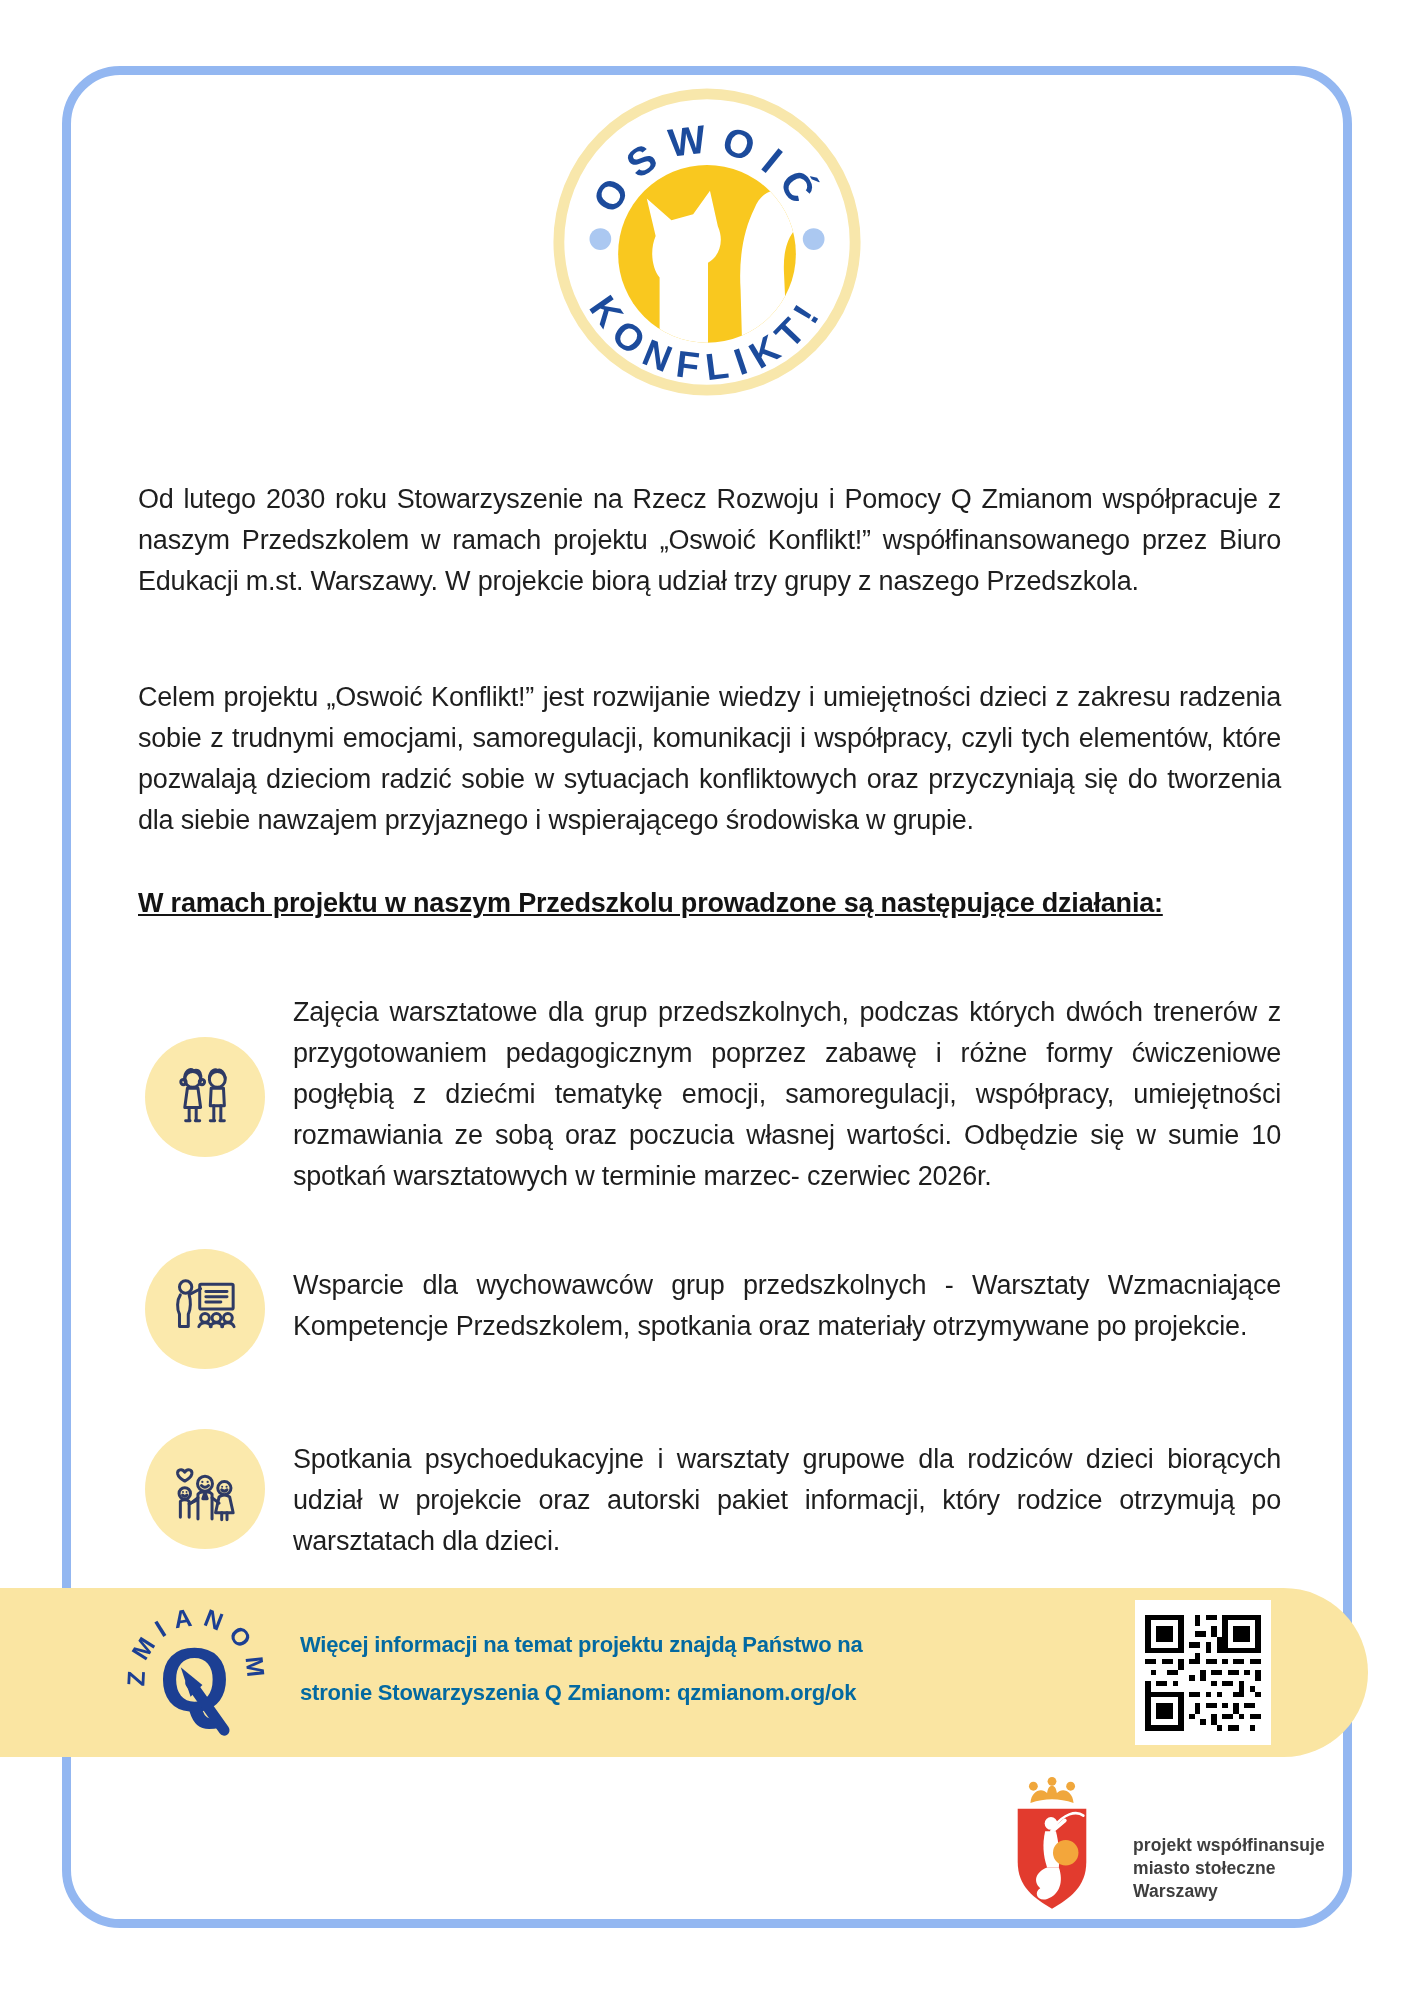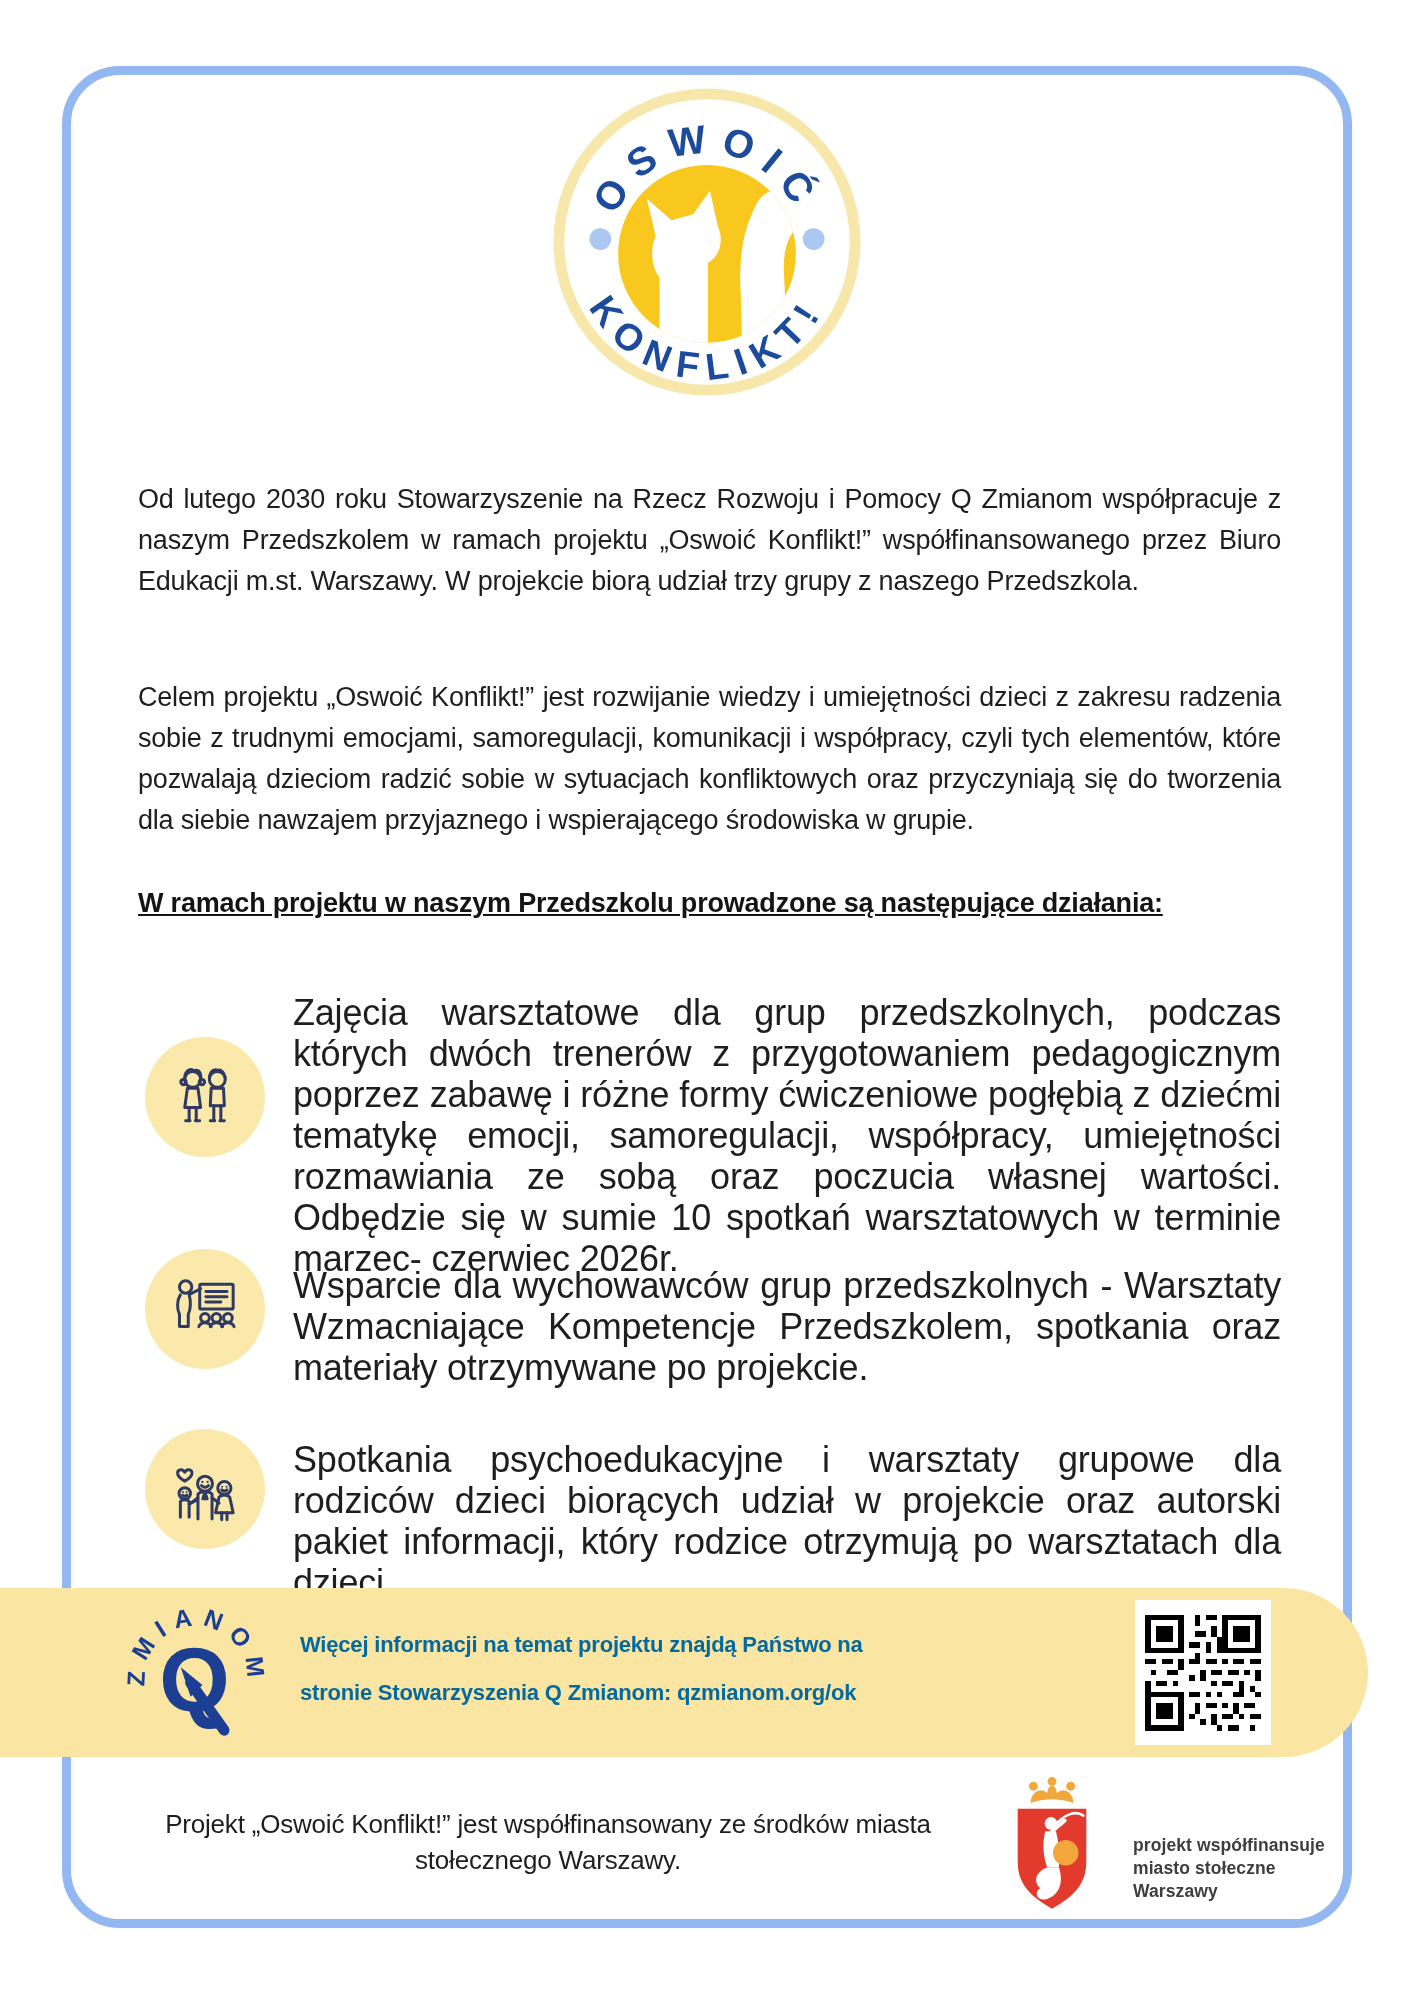--- a/index.html
+++ b/index.html
@@ -7,21 +7,21 @@
         font-family:"Liberation Sans","DejaVu Sans",sans-serif;color:#1E1E1E;}
   .frame{position:absolute;left:62px;top:66px;width:1290px;height:1862px;box-sizing:border-box;
          border:9px solid #93B7F1;border-radius:58px;}
   .logo{position:absolute;left:549px;top:84px;width:316px;height:316px;}
   .para{position:absolute;left:138px;width:1143px;font-size:27px;line-height:41px;
         text-align:justify;letter-spacing:-0.2px;}
   #p1{top:452px;}
   #p2{top:650px;}
   .heading{position:absolute;left:138px;top:882px;width:1143px;font-size:27px;line-height:42px;
            font-weight:700;color:#141414;text-align:justify;letter-spacing:-0.2px;text-decoration:underline;}
-  .act-text{position:absolute;left:293px;width:988px;font-size:36px;line-height:41px;
+  .act-text{position:absolute;left:293px;width:988px;font-size:27px;line-height:41px;
             text-align:justify;letter-spacing:-0.2px;margin-top:8px;}
   #a1{top:984px;} #a2{top:1257px;} #a3{top:1431px;}
   .act-icon{position:absolute;left:145px;width:120px;height:120px;border-radius:50%;
             background:#FBE9AC;display:flex;align-items:center;justify-content:center;}
   #i1{top:1037px;} #i2{top:1249px;} #i3{top:1429px;}
   .act-icon svg{width:88px;height:88px;}
   .ic{stroke:#2E3A64;stroke-width:3.4;fill:none;stroke-linecap:round;stroke-linejoin:round;}
   .icf{fill:#2E3A64;stroke:none;}
   .banner{position:absolute;left:0;top:1588px;width:1368px;height:169px;background:#FAE5A2;
           border-radius:0 85px 85px 0;z-index:5;}
@@ -177,21 +177,20 @@
                    M0,12h1v2h-1z M2,12h2v1h-2z M5,12h1v1h-1z M12,12h1v1h-1z M14,12h2v1h-2z M17,12h1v2h-1z M19,13h1v1h-1z
                    M8,14h2v1h-2z M11,14h1v1h-1z M13,14h1v1h-1z M16,14h2v1h-2z M20,14h1v1h-1z
                    M9,16h1v2h-1z M11,16h2v1h-2z M14,16h1v1h-1z M16,16h1v2h-1z M18,16h2v1h-2z
                    M8,18h1v1h-1z M12,18h1v2h-1z M14,18h2v1h-2z M17,18h1v1h-1z M19,18h2v1h-2z
                    M10,19h1v1h-1z M13,20h1v1h-1z M15,20h2v1h-2z M19,20h1v1h-1z"></path>
         </g>
       </svg>
     </div>
   </div>
 
-  <div class="footer-note">Projekt „Oswoić Konflikt!” jest współfinansowany ze środków miasta stołecznego Warszawy.</div>
 
   <div class="warsaw">
     <svg class="crest" viewBox="0 0 100 140">
       <g fill="#F0A73C">
         <circle cx="31" cy="9" r="4.5"></circle>
           <circle cx="50" cy="4" r="4.5"></circle>
           <circle cx="69" cy="9" r="4.5"></circle>
         <path d="M28,26 C29,13 40,10 45,16 C46,6 54,6 55,16 C60,10 71,13 72,26 C57,21 43,21 28,26 Z"></path>
       </g>
       <path fill="#E23B2E" d="M15,32 H85 V86 C85,112 68,123 50,134 C32,123 15,112 15,86 Z"></path>

